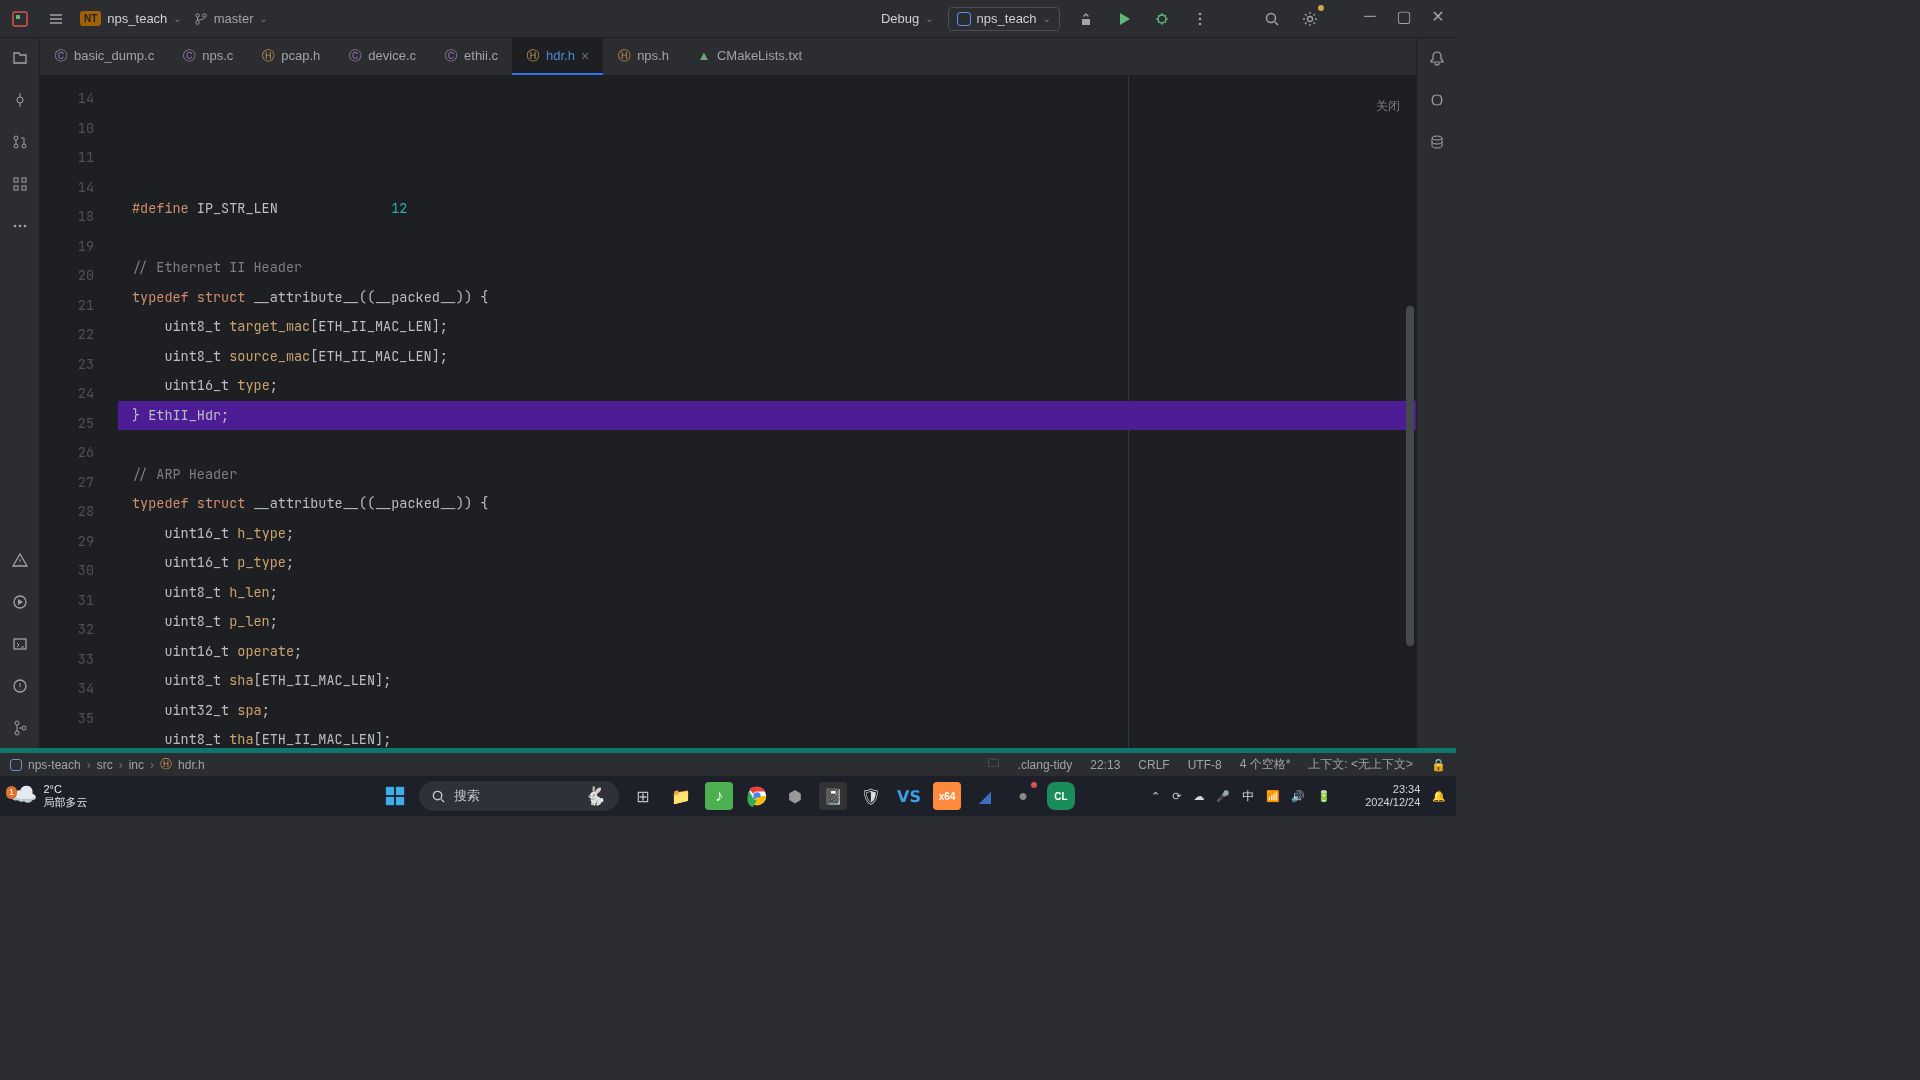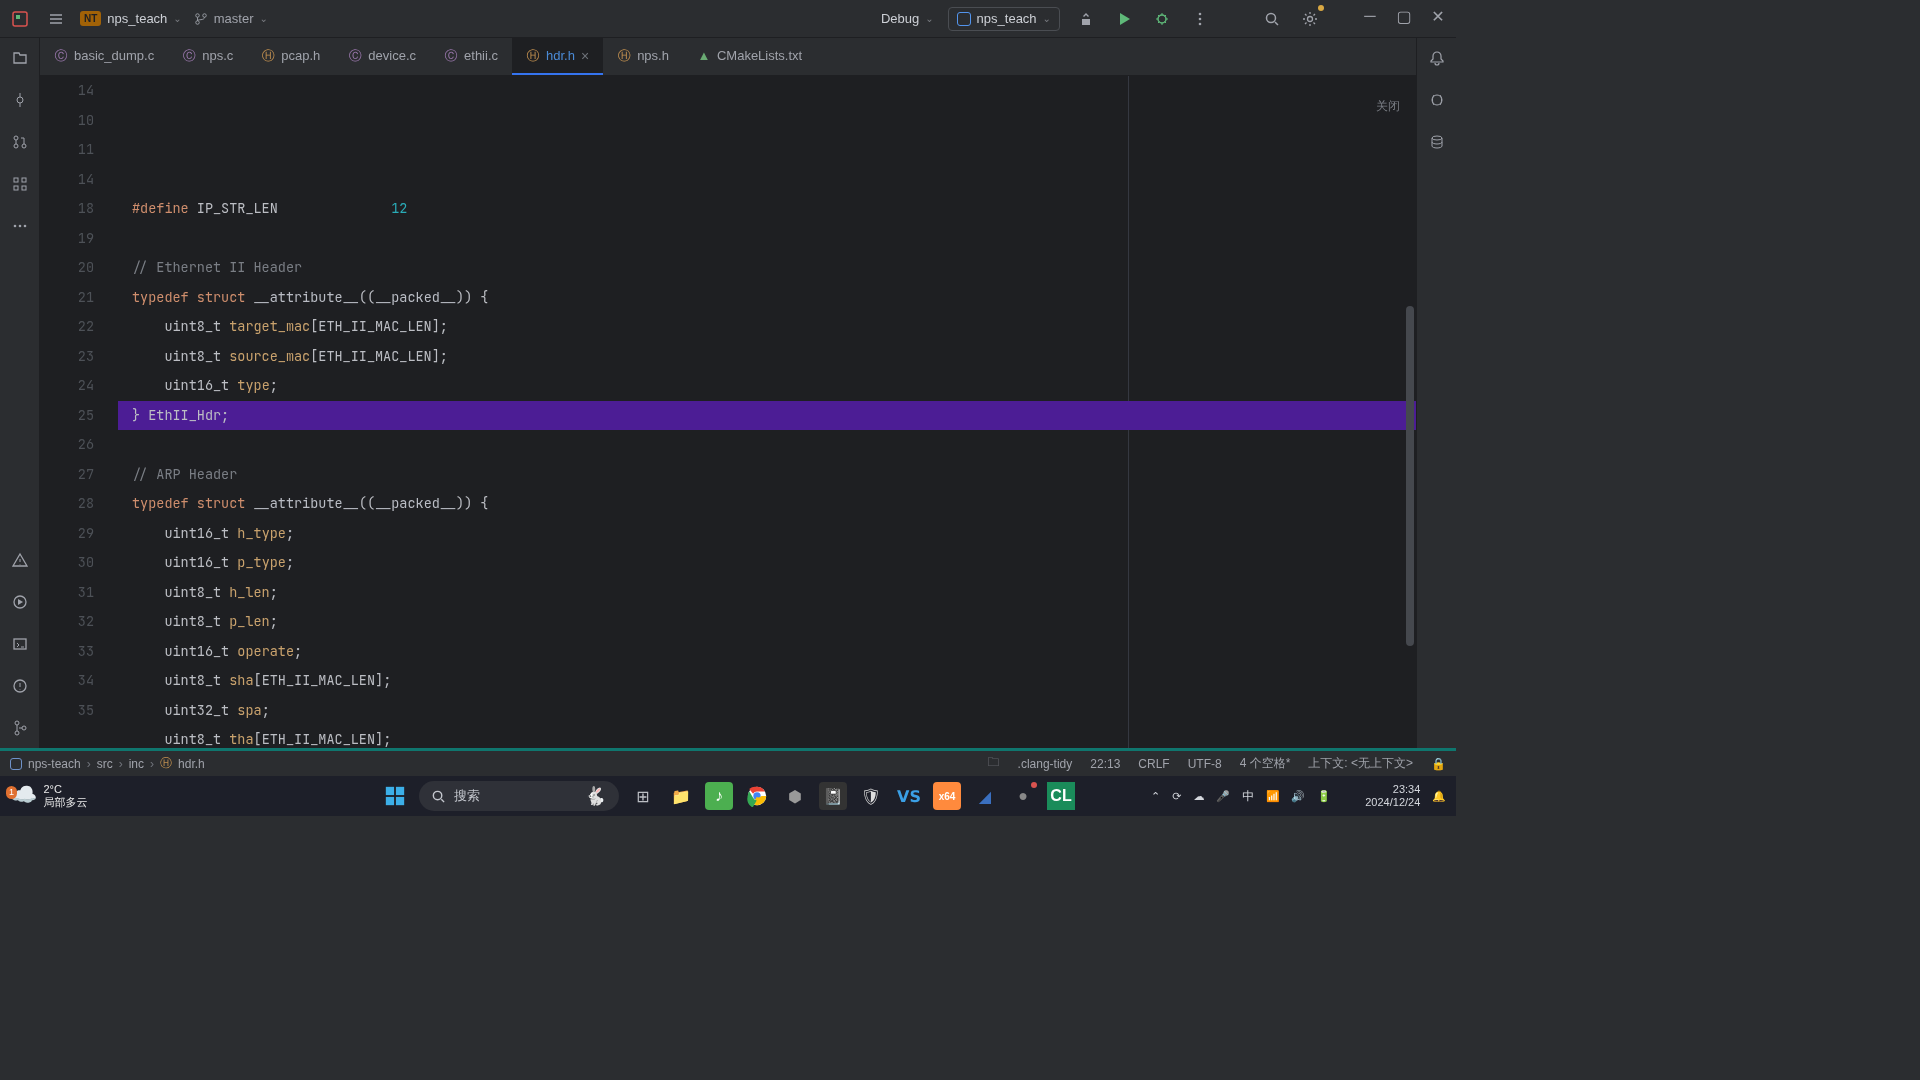--- a/index.html
+++ b/index.html
@@ -23,36 +23,36 @@
 .toolbar-left { width: 40px; background: #2b2d30; border-right: 1px solid #1e1f22; display: flex; flex-direction: column; align-items: center; padding-top: 8px; gap: 18px; }
 .toolbar-left .bottom-group { margin-top: auto; margin-bottom: 8px; display: flex; flex-direction: column; gap: 18px; align-items: center; }
 .toolbar-right { width: 40px; background: #2b2d30; border-left: 1px solid #1e1f22; display: flex; flex-direction: column; align-items: center; padding-top: 8px; gap: 18px; }
 .editor-area { flex: 1; display: flex; flex-direction: column; background: #1e1f22; position: relative; }
 .tabs { height: 38px; background: #2b2d30; display: flex; align-items: stretch; border-bottom: 1px solid #1e1f22; }
 .tab { display: flex; align-items: center; gap: 6px; padding: 0 14px; color: #a0a3ab; font-size: 13px; cursor: pointer; border-bottom: 2px solid transparent; }
 .tab.active { color: #4a8ad6; border-bottom-color: #3574f0; background: #1e1f22; }
 .tab-icon { width: 14px; height: 14px; display: flex; align-items: center; justify-content: center; }
 .tab-close { color: #6f737a; font-size: 14px; }
 .code-area { flex: 1; display: flex; font-family: "JetBrains Mono", Consolas, monospace; font-size: 13.5px; line-height: 29.5px; overflow: hidden; position: relative; }
-.gutter { width: 78px; text-align: right; color: #4d5157; padding-right: 24px; user-select: none; background: #1e1f22; }
+.gutter { width: 78px; text-align: right; color: #4d5157; padding-right: 24px; user-select: none; background: #1e1f22; margin-top: 8px; }
 .gutter .ln { height: 29.5px; }
 .code { flex: 1; background: #1e1f22; position: relative; white-space: pre; color: #bcbec4; }
 .code-line { height: 29.5px; padding-left: 14px; position: relative; }
 .code-line.current { background: #4c1d95; }
 .vline { position: absolute; left: 92px; top: 0; bottom: 0; width: 1px; background: #313438; }
 .margin-line { position: absolute; top: 0; bottom: 0; width: 1px; background: #353841; }
 .k-orange { color: #cf8e6d; }
 .k-num { color: #2aacb8; }
 .k-str { color: #bcbec4; }
 .k-comment { color: #7a7e85; }
 .k-attr { color: #b9bcc4; }
 .k-ident { color: #c9a26d; }
 .top-label { position: absolute; top: 16px; right: 16px; font-size: 12px; color: #7a7e85; }
 .scrollbar-v { position: absolute; right: 2px; top: 230px; width: 8px; height: 340px; background: #45484e; border-radius: 4px; }
-.breadcrumb-bar { height: 28px; background: #2b2d30; display: flex; align-items: center; padding: 0 10px; gap: 6px; font-size: 12px; color: #a0a3ab; border-top: 3px solid #0f766e; }
+.breadcrumb-bar { height: 28px; background: #2b2d30; display: flex; align-items: center; padding: 0 10px; gap: 6px; font-size: 12px; color: #a0a3ab; border-top: 5px solid #0f766e; }
 .breadcrumb-bar .sep { color: #6f737a; }
 .breadcrumb-bar .status-right { margin-left: auto; display: flex; gap: 18px; align-items: center; }
 .taskbar { height: 40px; background: #1d1f29; display: flex; align-items: center; padding: 0 10px; position: relative; }
 .weather { display: flex; align-items: center; gap: 6px; color: #e8e8e8; font-size: 11px; line-height: 13px; }
 .task-center { position: absolute; left: 50%; transform: translateX(-50%); display: flex; align-items: center; gap: 10px; }
 .task-icon { width: 28px; height: 28px; display: flex; align-items: center; justify-content: center; border-radius: 4px; }
 .search-pill { width: 200px; height: 30px; background: #2f3138; border-radius: 15px; display: flex; align-items: center; padding: 0 12px; gap: 8px; color: #c5c8cf; font-size: 13px; }
 .task-right { margin-left: auto; display: flex; align-items: center; gap: 12px; color: #d4d7dd; font-size: 11px; }
 .clock { text-align: right; line-height: 13px; margin-left: 22px; }
 .sq-icon { width: 14px; height: 14px; border: 1.5px solid currentColor; border-radius: 3px; display:inline-block; }
@@ -382,21 +382,21 @@
           <path d="M2 12a10 10 0 0 1 1.5-5.3l4.2 7.3a5 5 0 0 0 4 2.9l-4.4 7.6A10 10 0 0 1 2 12z" fill="#34a853"></path>
         </svg>
       </div>
     <div class="task-icon" style="color:#999">⬢</div>
     <div class="task-icon" style="background:#333;color:#eee;border-radius:4px">📓</div>
     <div class="task-icon" style="color:#ddd">🛡</div>
     <div class="task-icon" style="color:#3ba0e6">𝗩𝗦</div>
     <div class="task-icon" style="background:#ff8a3d;color:#fff;border-radius:4px;font-size:10px;font-weight:bold">x64</div>
     <div class="task-icon" style="color:#3a6fbf">◢</div>
     <div class="task-icon" style="position:relative;color:#888">●<span style="position:absolute;top:0;right:0;width:6px;height:6px;background:#d9534f;border-radius:50%"></span></div>
-    <div class="task-icon" style="background:#1a8c5a;color:#fff;border-radius:0;font-size:16px;font-weight:bold">CL</div>
+    <div class="task-icon" style="background:#1a8c5a;color:#fff;border-radius:8px;font-size:10px;font-weight:bold">CL</div>
   </div>
   <div class="task-right">
     <span>⌃</span>
     <span>⟳</span>
     <span>☁</span>
     <span>🎤</span>
     <span style="font-size:12px">中</span>
     <span>📶</span>
     <span>🔊</span>
     <span>🔋</span>

